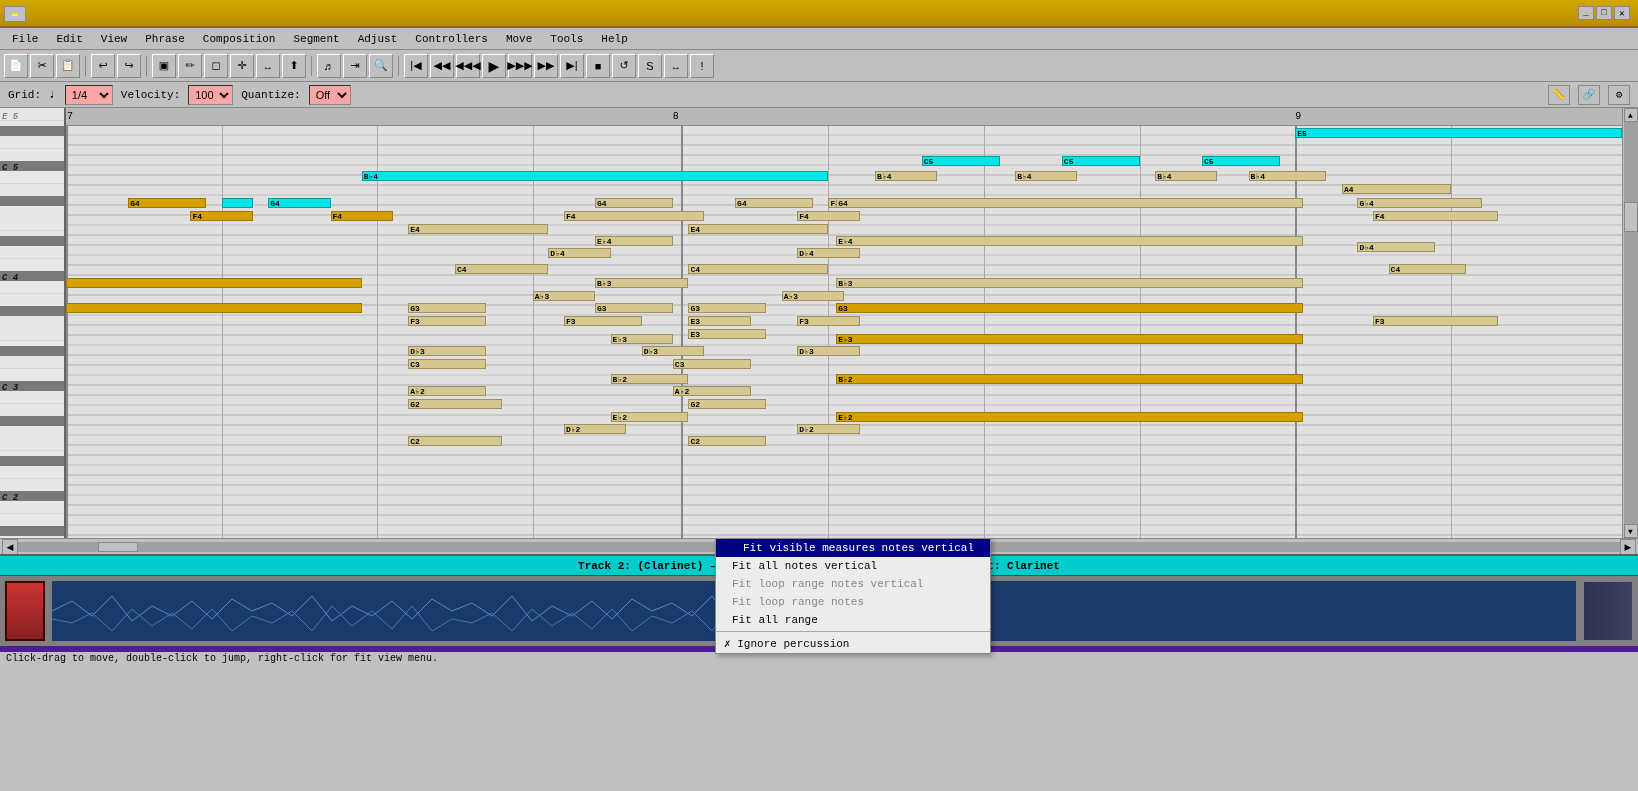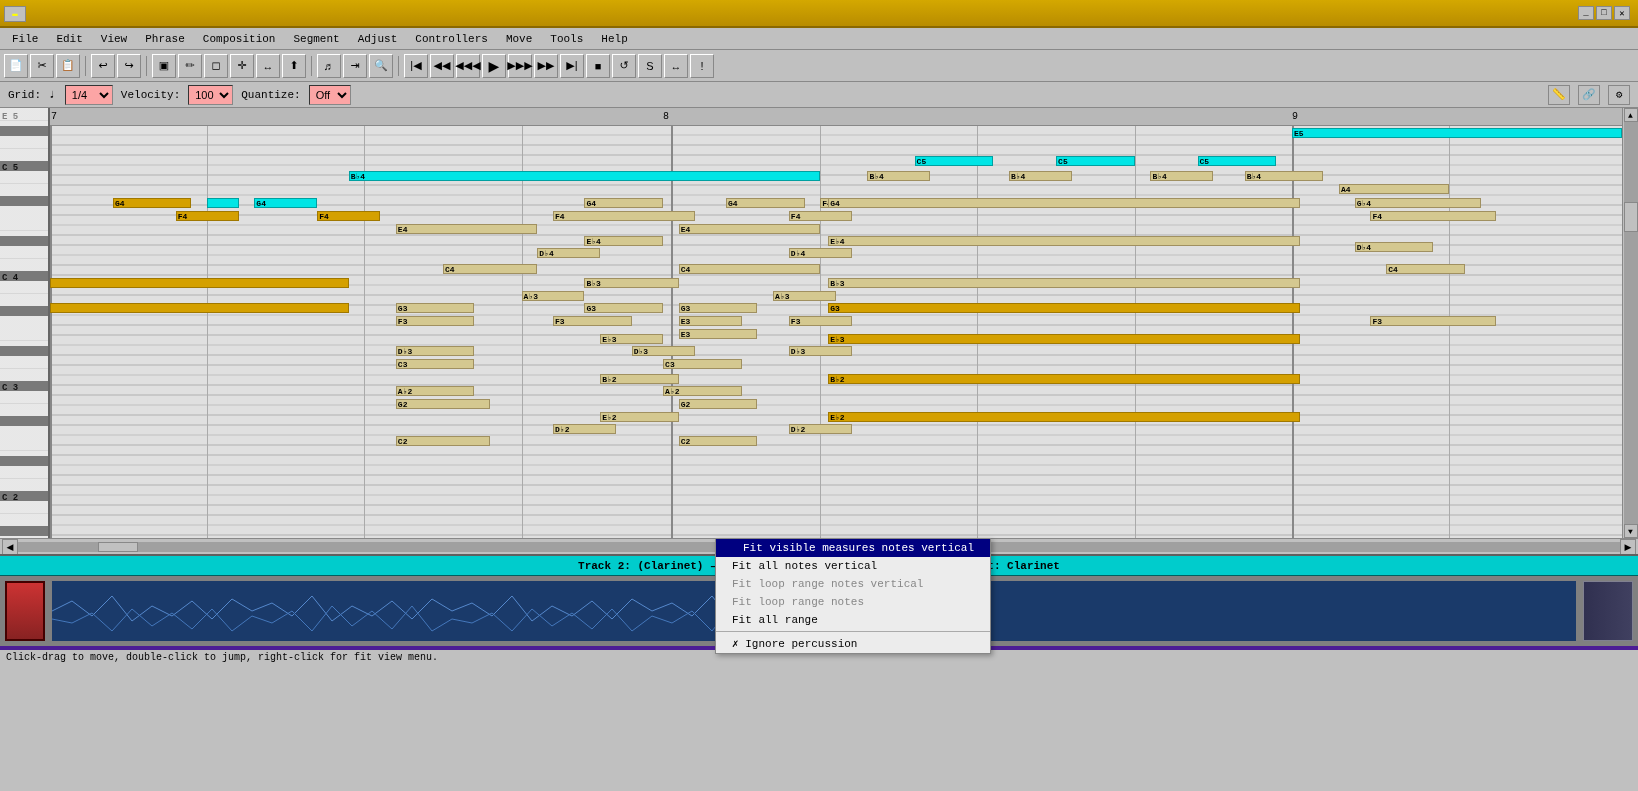--- a/index.html
+++ b/index.html
@@ -102,26 +102,27 @@
     .grid-icon {
       width: 22px; height: 20px;
       background: #c0c0c0;
       border: 1px solid #888;
       display: inline-flex; align-items: center; justify-content: center;
       cursor: pointer;
     }
 
     
     #piano-keys {
-      width: 50px;
+      width: 66px;
       background: #d0d0d0;
       border-right: 2px solid #666;
       position: relative;
       overflow: hidden;
       flex-shrink: 0;
+      font-style: italic;
     }
     .piano-label {
       position: absolute;
       left: 2px;
       font-size: 9px;
       color: #000;
       font-weight: bold;
     }
 
     
@@ -268,33 +269,33 @@
     }
     .ctx-item.highlighted {
       background: #000080;
       color: #fff;
       padding-left: 27px;
     }
     .ctx-item.disabled {
       color: #888;
     }
     .ctx-item.with-check {
-      padding-left: 16px;
+      padding-left: 8px;
     }
     .ctx-sep { height: 1px; background: #aaa; margin: 2px 0; }
 
     #status-bar {
       height: 18px;
       background: #c0c0c0;
       display: flex;
       align-items: center;
       padding: 0 6px;
       font-size: 10px;
       color: #000;
-      border-top: 4px solid #4c1d95;
+      border-top: 6px solid #4c1d95;
     }
 
     
     #waveform-canvas {
       width: 100%;
       height: 100%;
     }
 
     
     #v-scrollbar {

